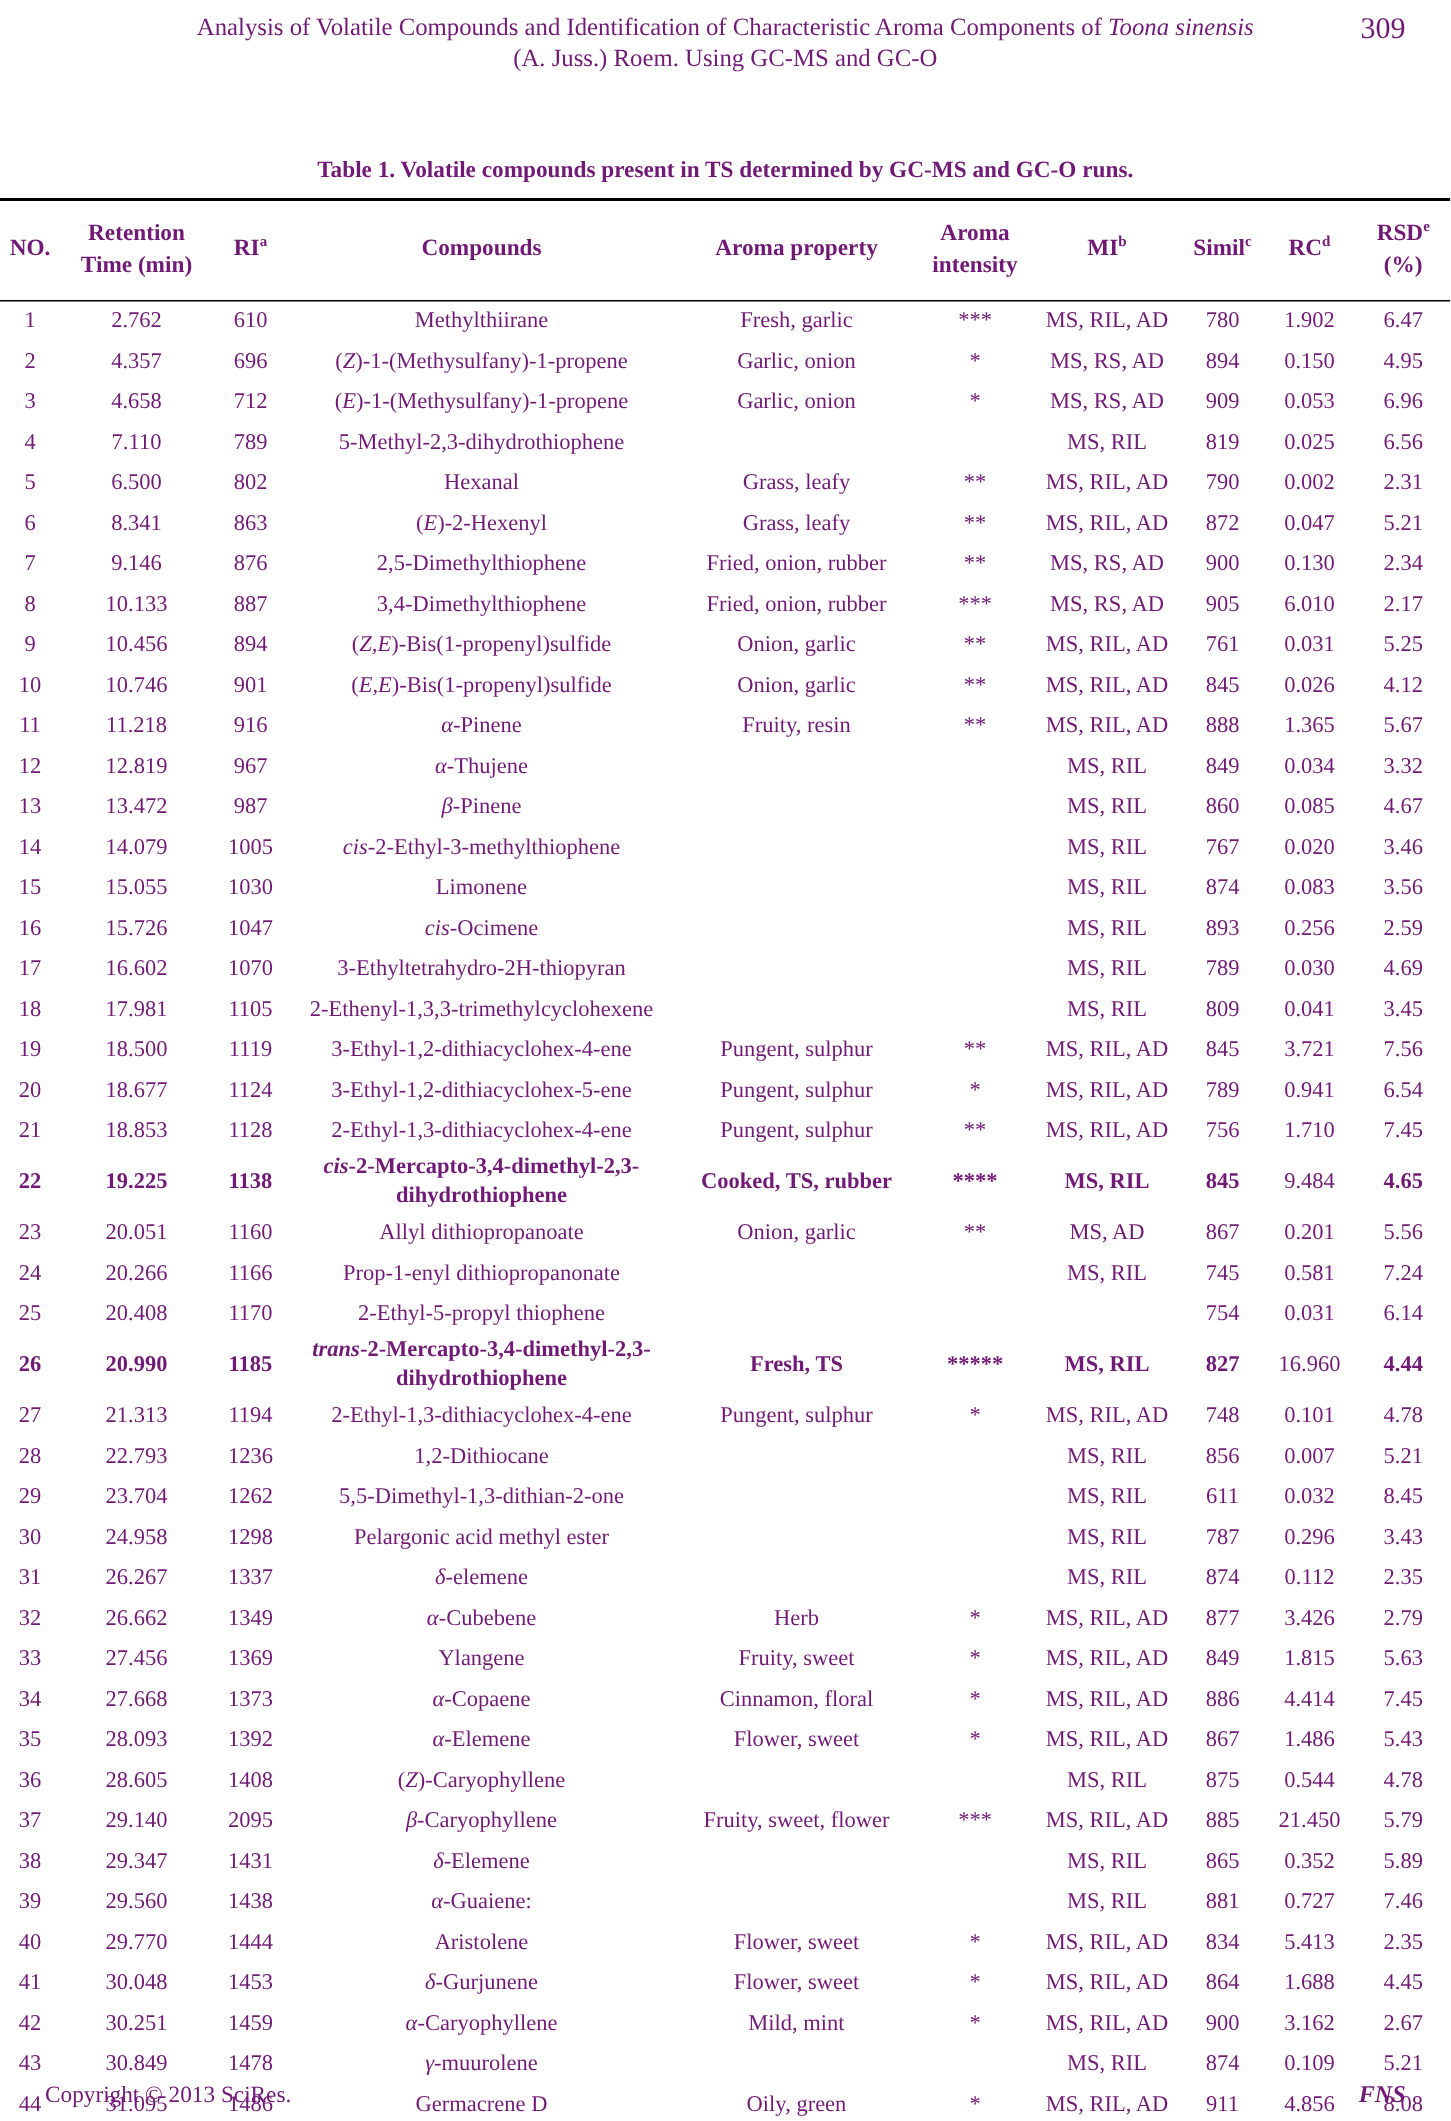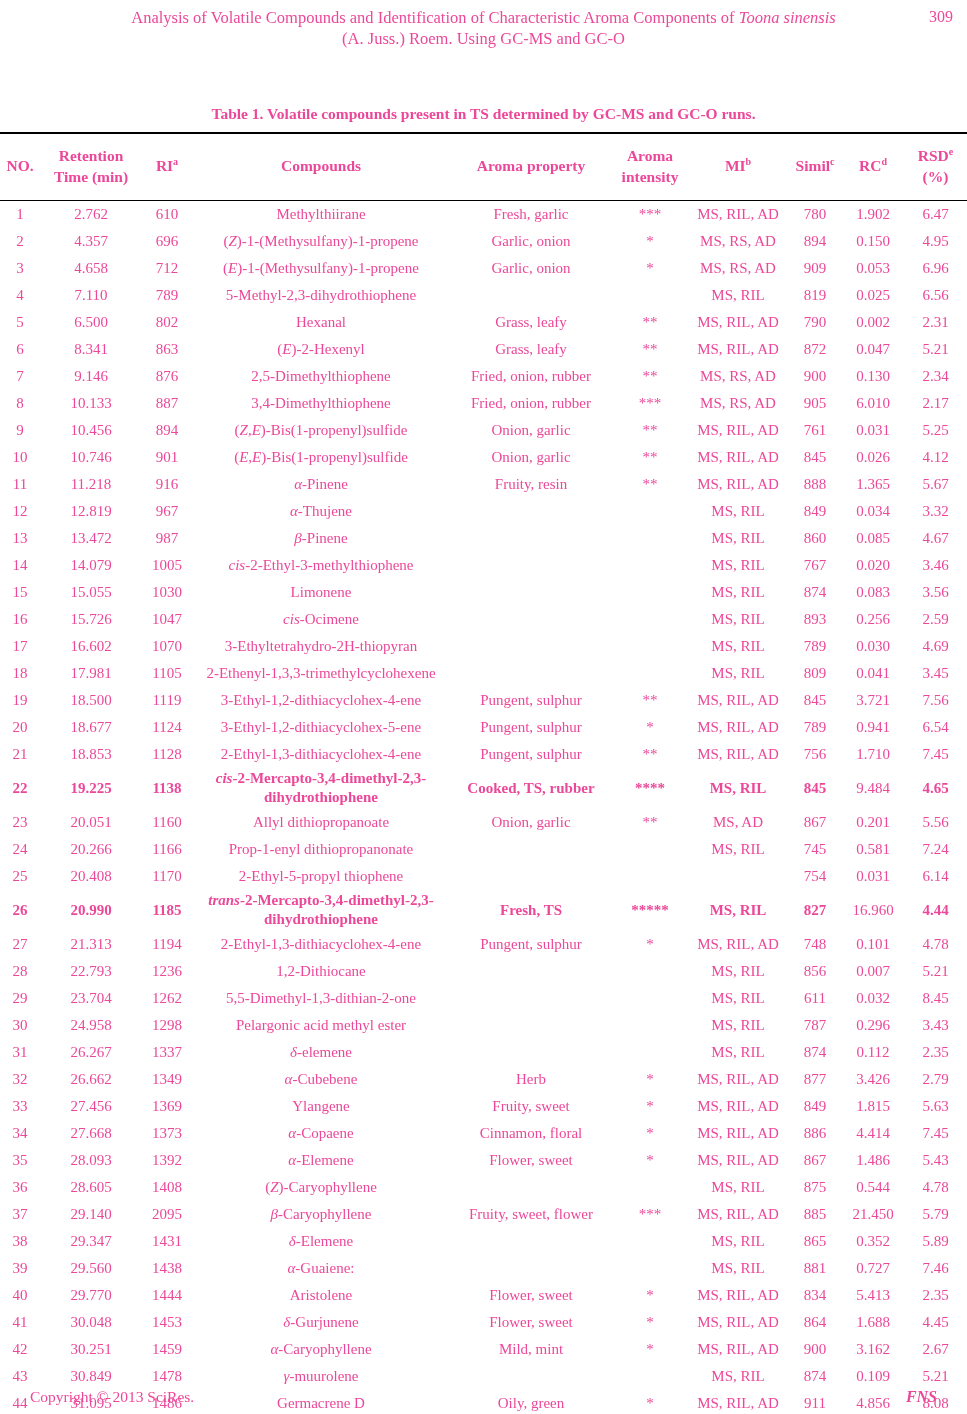--- a/index.html
+++ b/index.html
@@ -1,30 +1,30 @@
 <!DOCTYPE html>
 <html><head>
 <meta charset="utf-8">
 <style>
   html,body{margin:0;padding:0;background:#ffffff;}
   .page{
     position:relative;
     width:967px;height:1414px;
-    background:#ffffff;color:#ec4899;
+    background:#ffffff;color:#701a75;
     font-family:"Liberation Serif", serif;
     overflow:hidden;
   }
   .running-head{
     text-align:center;
     font-size:16.5px;line-height:21px;
     padding:7px 70px 0 70px;
   }
   .page-number{
-    position:absolute;top:8px;right:14px;
-    font-size:16px;
+    position:absolute;top:8px;right:30px;
+    font-size:20px;
     text-align:right;
   }
   .table-caption{
     text-align:center;font-weight:bold;
     font-size:15.5px;margin-top:56px;
   }
   table.compounds{
     width:100%;border-collapse:collapse;table-layout:fixed;
     margin-top:9px;
     border-top:2px solid #000;

